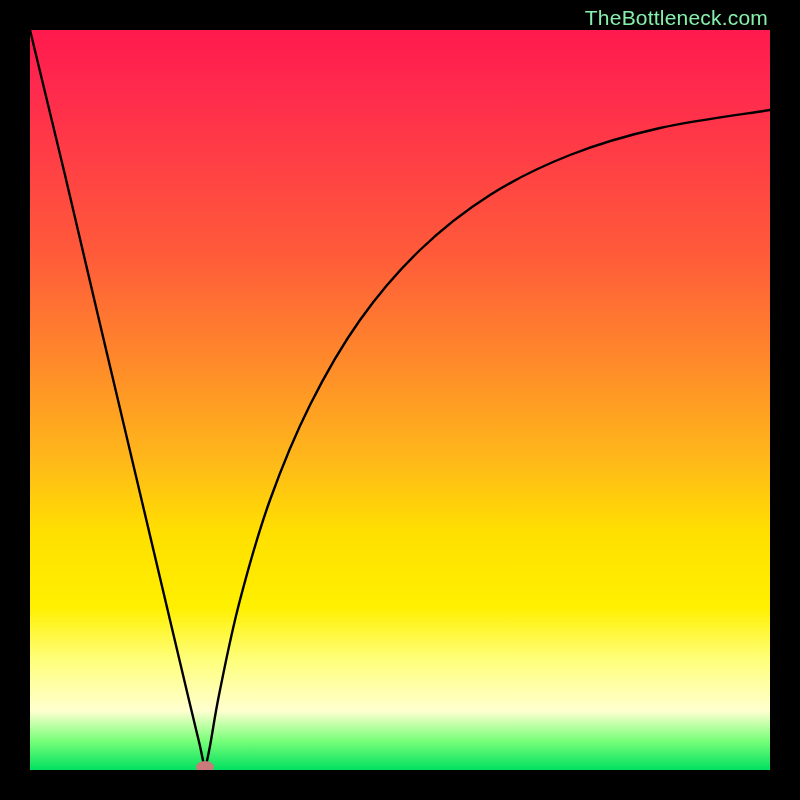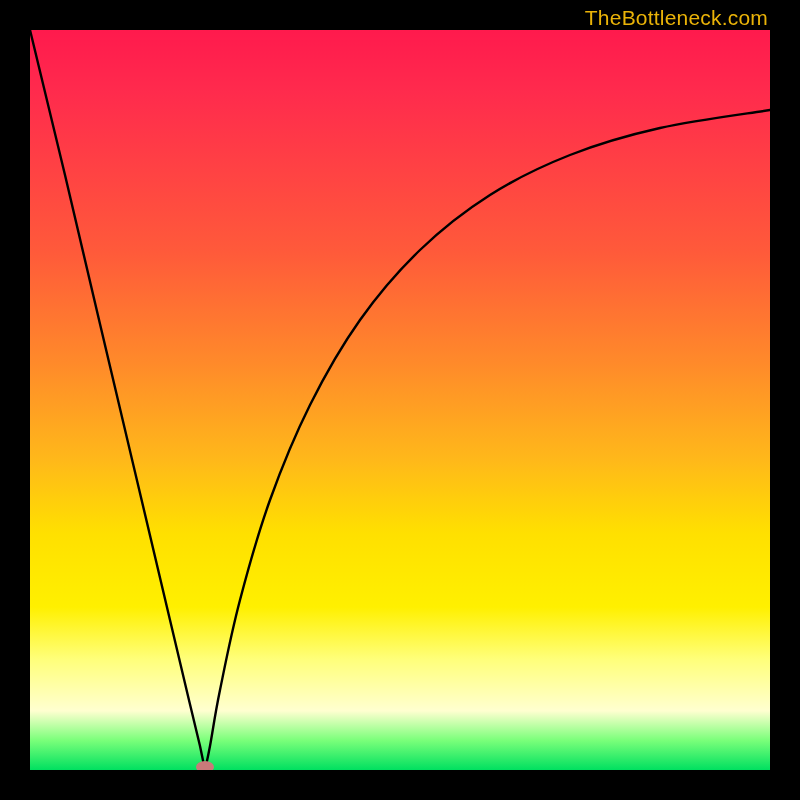--- a/index.html
+++ b/index.html
@@ -40,21 +40,21 @@
   svg.curve {
     position: absolute;
     inset: 0;
     width: 100%;
     height: 100%;
   }
   .watermark {
     position: absolute;
     top: 6px;
     right: 32px;
-    color: #eab308;
+    color: #86efac;
     font-size: 21px;
     font-weight: 400;
     letter-spacing: 0.2px;
     user-select: none;
   }
 </style>
 </head>
 <body>
 
 <div class="frame">

